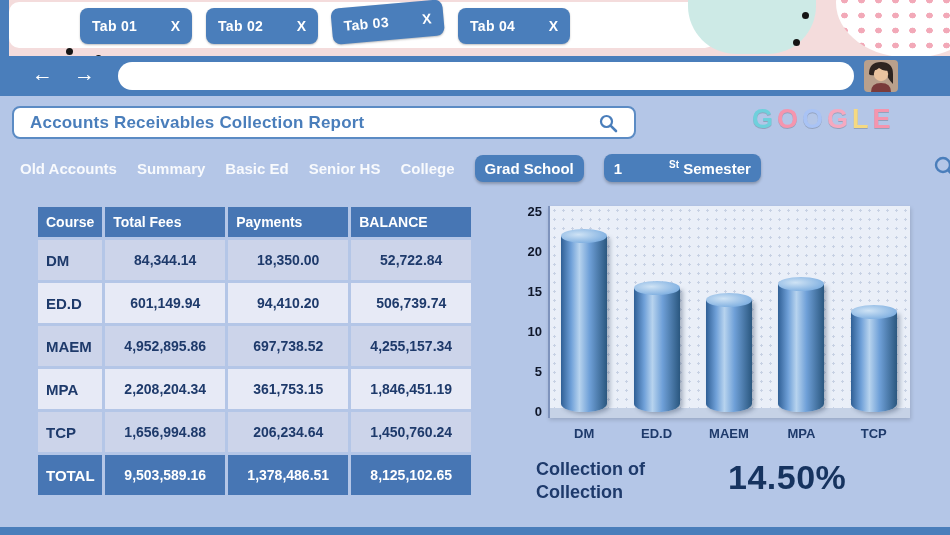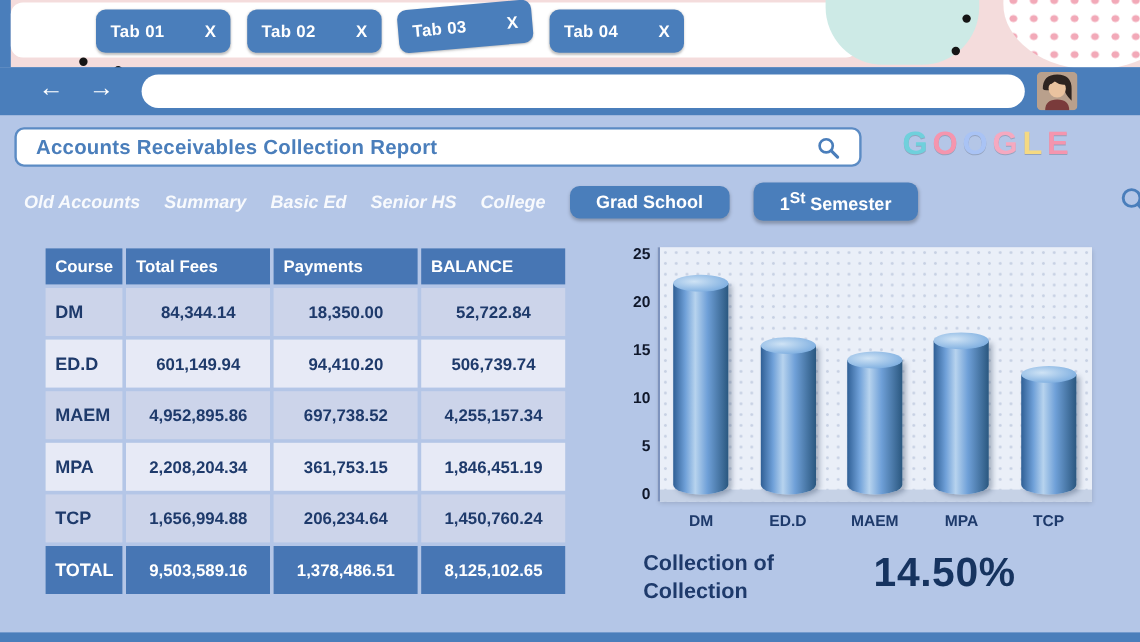--- a/index.html
+++ b/index.html
@@ -27,33 +27,33 @@
   .navbar { position:absolute; top:56px; left:0; width:950px; height:40px; background:#4a7ebb; }
   .arrow { position:absolute; top:6px; color:#fff; font-size:21px; font-weight:bold; cursor:pointer; }
   .arrow.back { left:32px; }
   .arrow.fwd  { left:74px; }
   .addr { position:absolute; left:118px; top:6px; width:736px; height:28px; background:#fff; border-radius:14px; }
   .addr input { width:100%; height:100%; border:none; outline:none; background:transparent; border-radius:14px; padding:0 14px; font-size:13px; }
   .avatar { position:absolute; left:864px; top:4px; width:34px; height:32px; border-radius:4px; overflow:hidden; cursor:pointer; }
 
   
   .main { position:absolute; top:96px; left:0; width:950px; height:431px; }
-  .title-box { position:absolute; left:12px; top:10px; width:706px; height:33px; background:#fff;
+  .title-box { position:absolute; left:12px; top:10px; width:624px; height:33px; background:#fff;
                border:2px solid #5b8bc4; border-radius:8px; display:flex; align-items:center; padding:0 16px; }
   .title-text { color:#4a7ebb; font-weight:bold; font-size:17px; letter-spacing:.2px; }
   .title-search { margin-left:auto; display:flex; cursor:pointer; }
   .logo { position:absolute; left:752px; top:8px; display:flex; gap:3px; font-size:27px; font-weight:bold; letter-spacing:1px; }
   .logo-letter { text-shadow:0 1px 0 rgba(0,0,0,.18); }
 
   .nav-row { position:absolute; left:20px; top:56px; width:895px; height:32px; display:flex; align-items:center; gap:20px; }
   .nav-item { font-weight:bold; font-size:15px; white-space:nowrap; cursor:pointer; }
-  .nav-item.plain { color:rgba(255,255,255,.9);font-style:italic; }
+  .nav-item.plain { color:rgba(255,255,255,.9); }
   .nav-item.active { background:#fff; color:#4a7ebb; border-radius:8px; padding:5px 18px; box-shadow:0 1px 2px rgba(0,0,0,.15); }
-  .nav-item.button { background:#4a7ebb; color:#fff; border-radius:8px; padding:5px 22px; box-shadow:0 2px 3px rgba(0,0,0,.25); }
-  .nav-item sup { font-size:13px; }
+  .nav-item.button { background:#4a7ebb; color:#fff; border-radius:8px; padding:5px 10px; box-shadow:0 2px 3px rgba(0,0,0,.25); }
+  .nav-item sup { font-size:10px;margin-left:47px; }
   .nav-search { position:absolute; right:-8px; top:58px; cursor:pointer; }
 
   
   .table-wrap { position:absolute; left:35px; top:108px; }
   table { border-collapse:separate; border-spacing:3px; }
   th, td { font-size:14px; }
   th { background:#4776b4; color:#fff; font-weight:bold; text-align:left; height:30px; padding:0 8px; }
   th.c0 { width:64px; } th.c1, th.c2, th.c3 { width:120px; }
   td { height:40px; color:#1e3a6b; font-weight:bold; }
   td.course { text-align:left; padding-left:8px; font-size:15px; }

